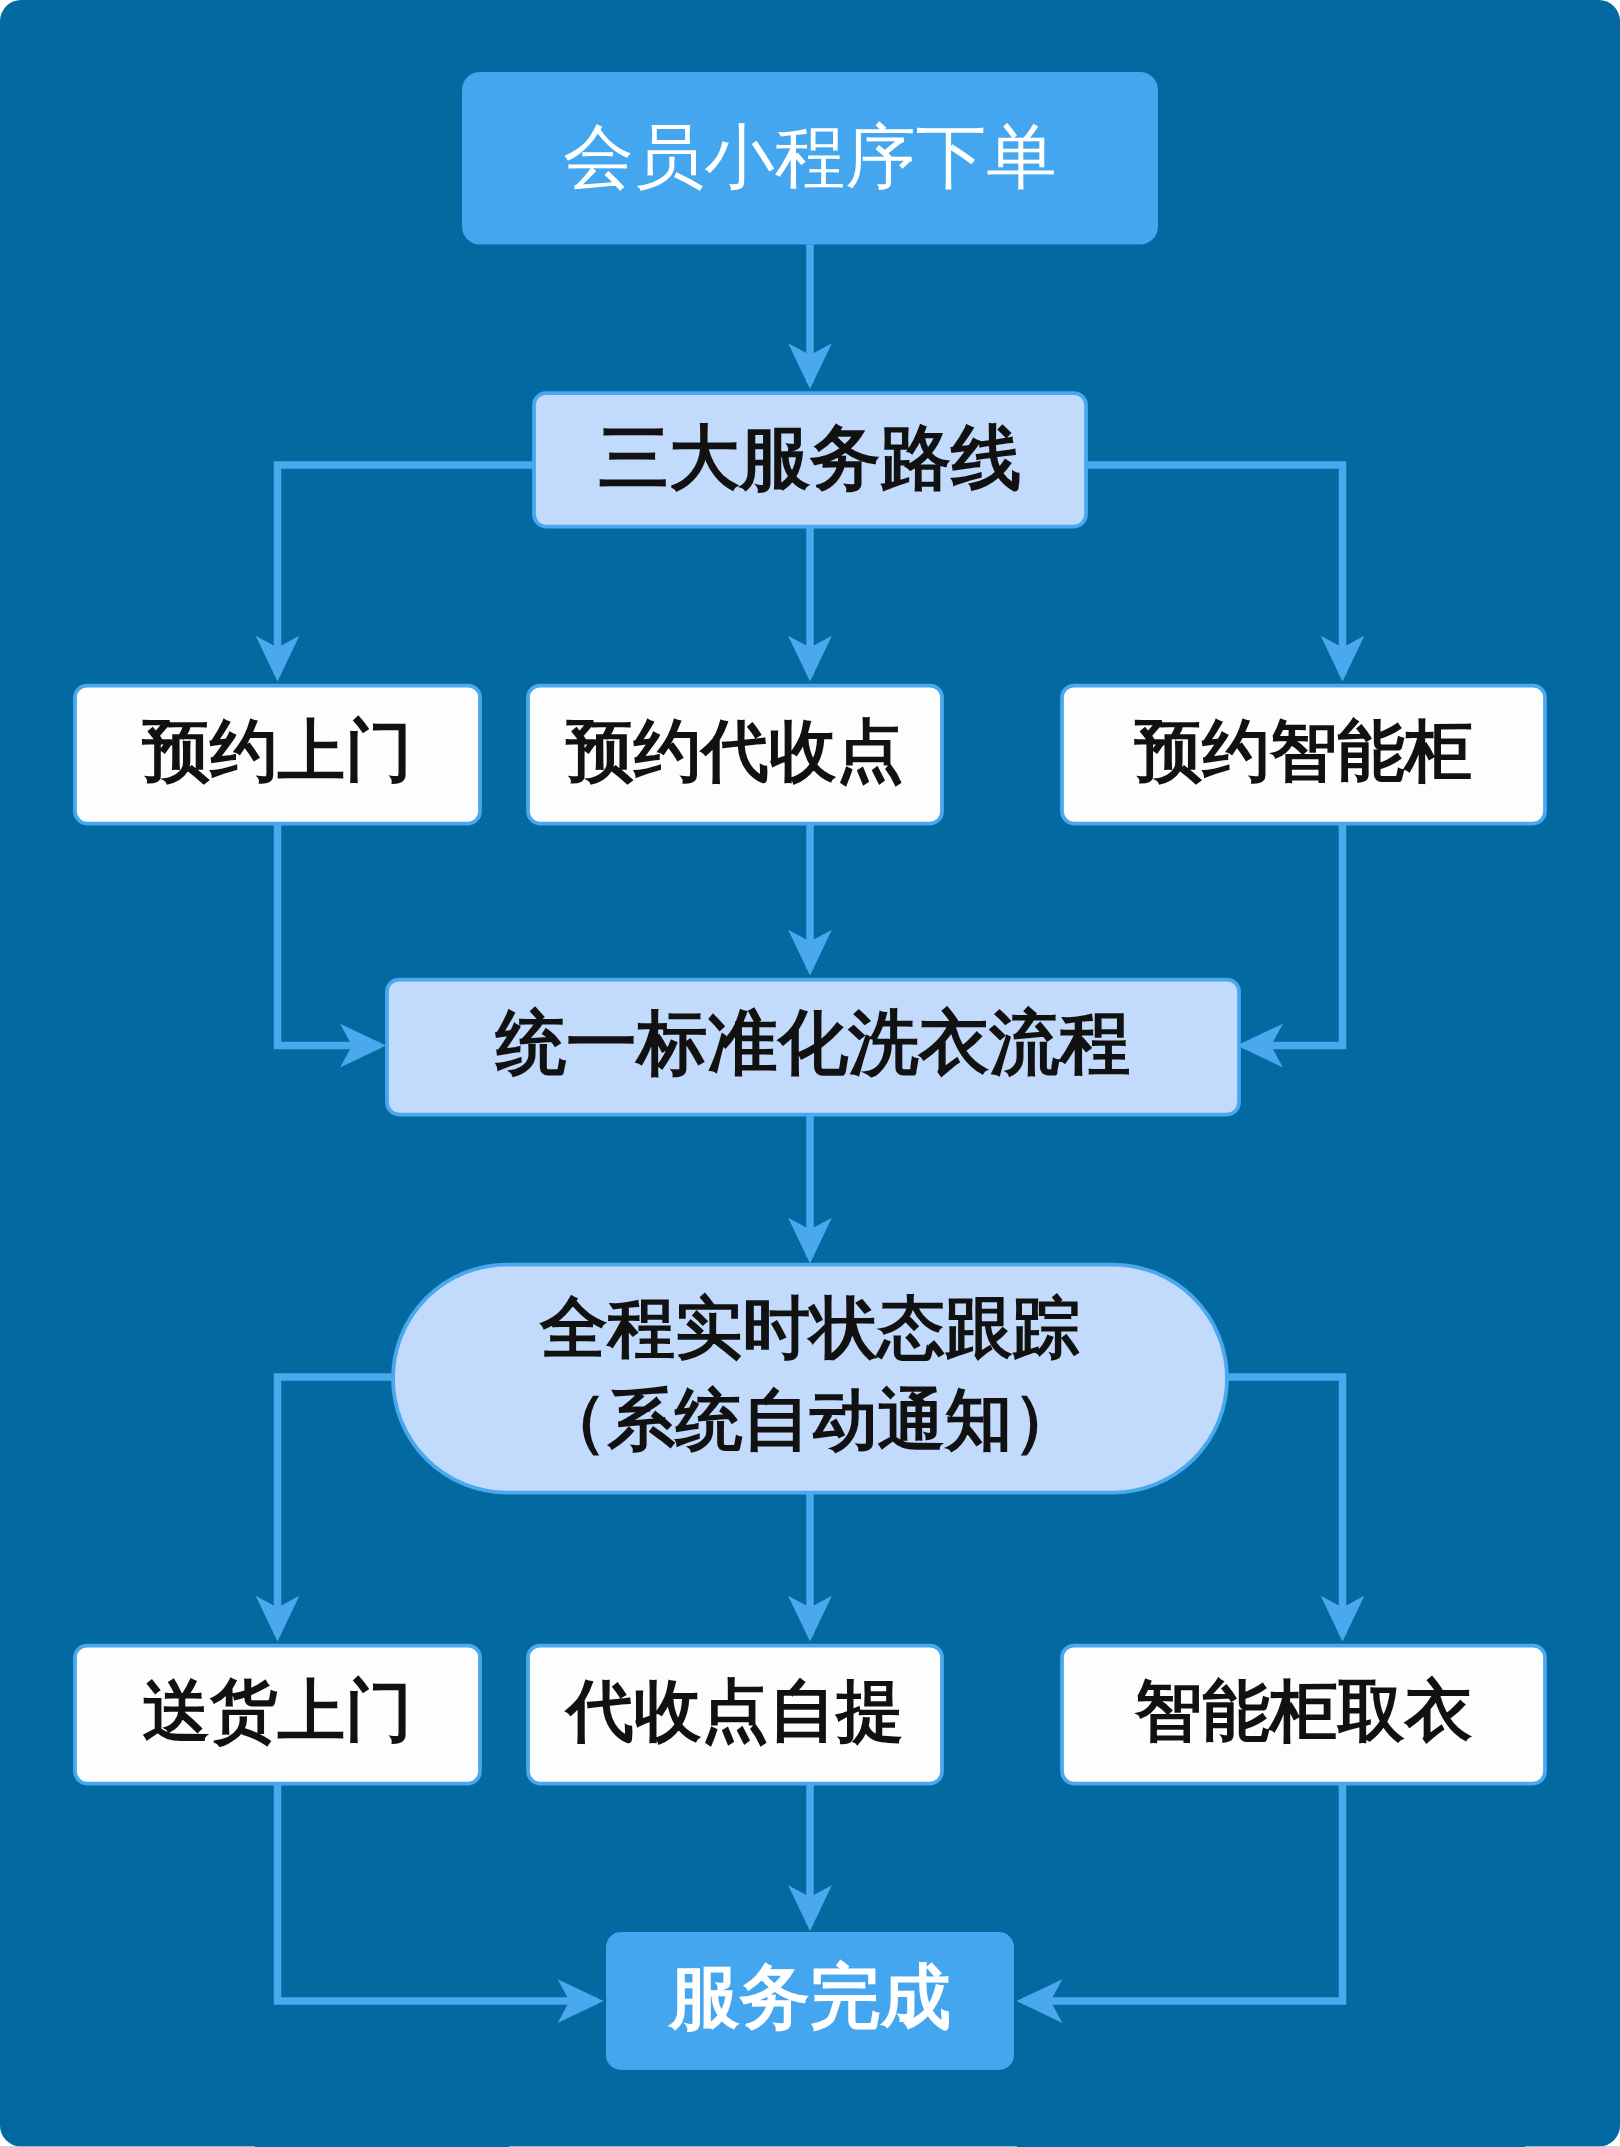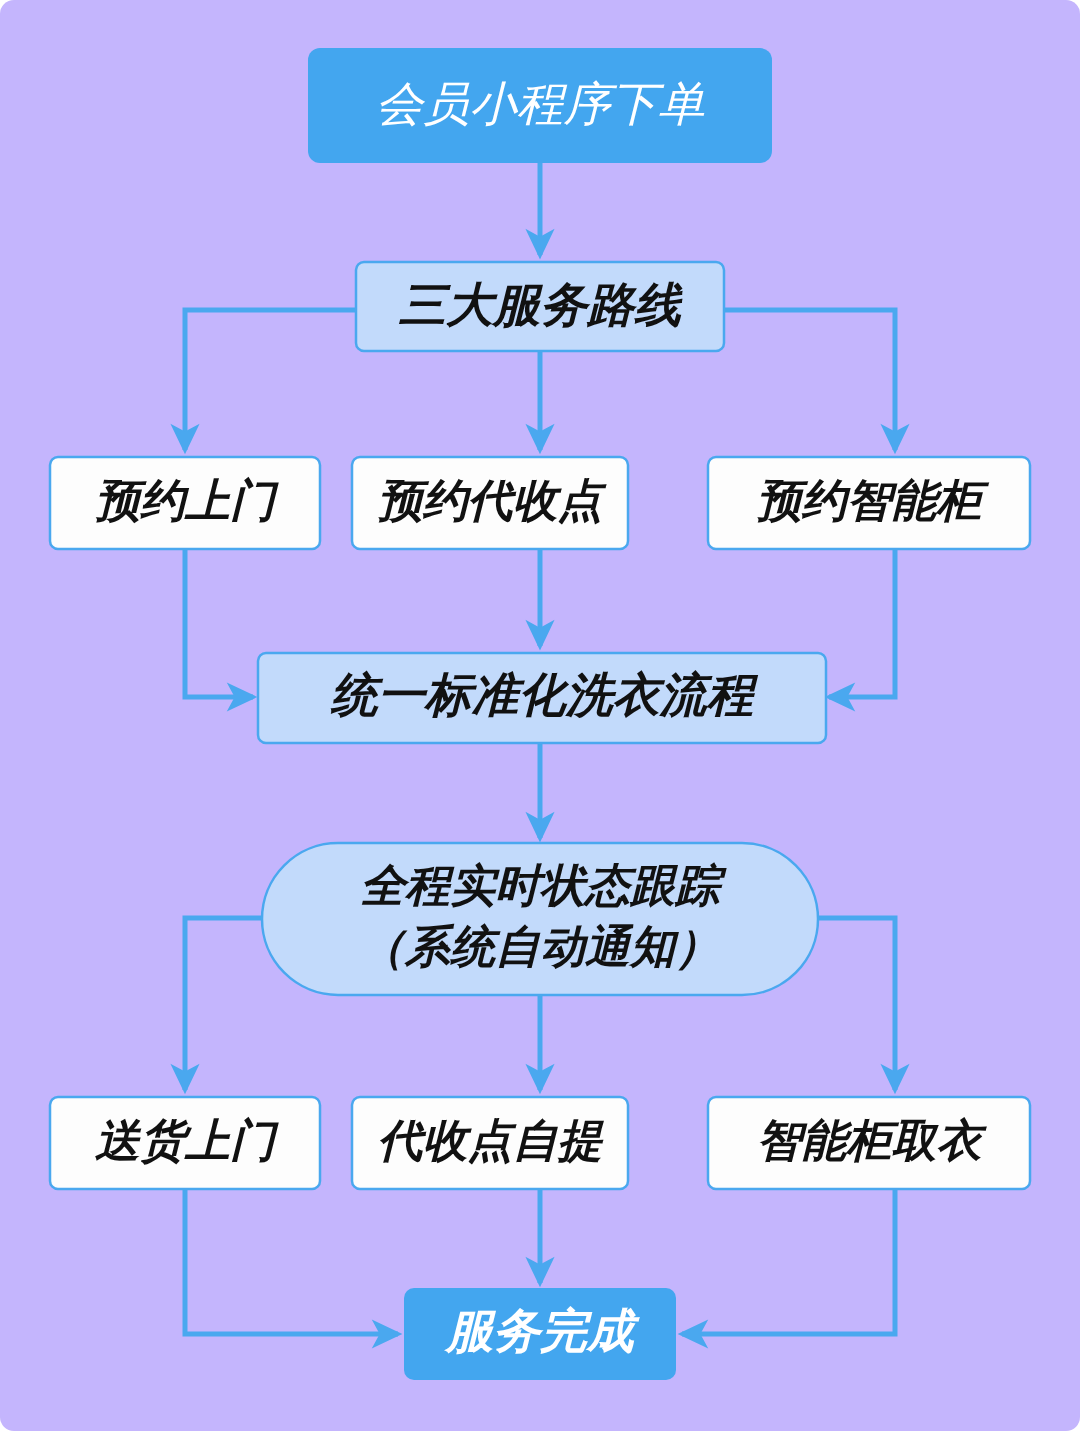--- a/index.html
+++ b/index.html
@@ -4,25 +4,24 @@
 <style>
   html, body {
     margin: 0;
     padding: 0;
     background: #ffffff;
   }
   #page {
     position: relative;
     width: 1080px;
     height: 1431px;
-    background: #c4b5fd;
+    background: #0369a1;
     border-radius: 14px;
     overflow: hidden;
     font-family: "Liberation Sans", "DejaVu Sans", sans-serif;
-    font-style: italic;
   }
   #flow {
     display: block;
     width: 1080px;
     height: 1431px;
   }
   .node-text {
     font-family: "Liberation Sans", "DejaVu Sans", sans-serif;
     text-anchor: middle;
     dominant-baseline: middle;

